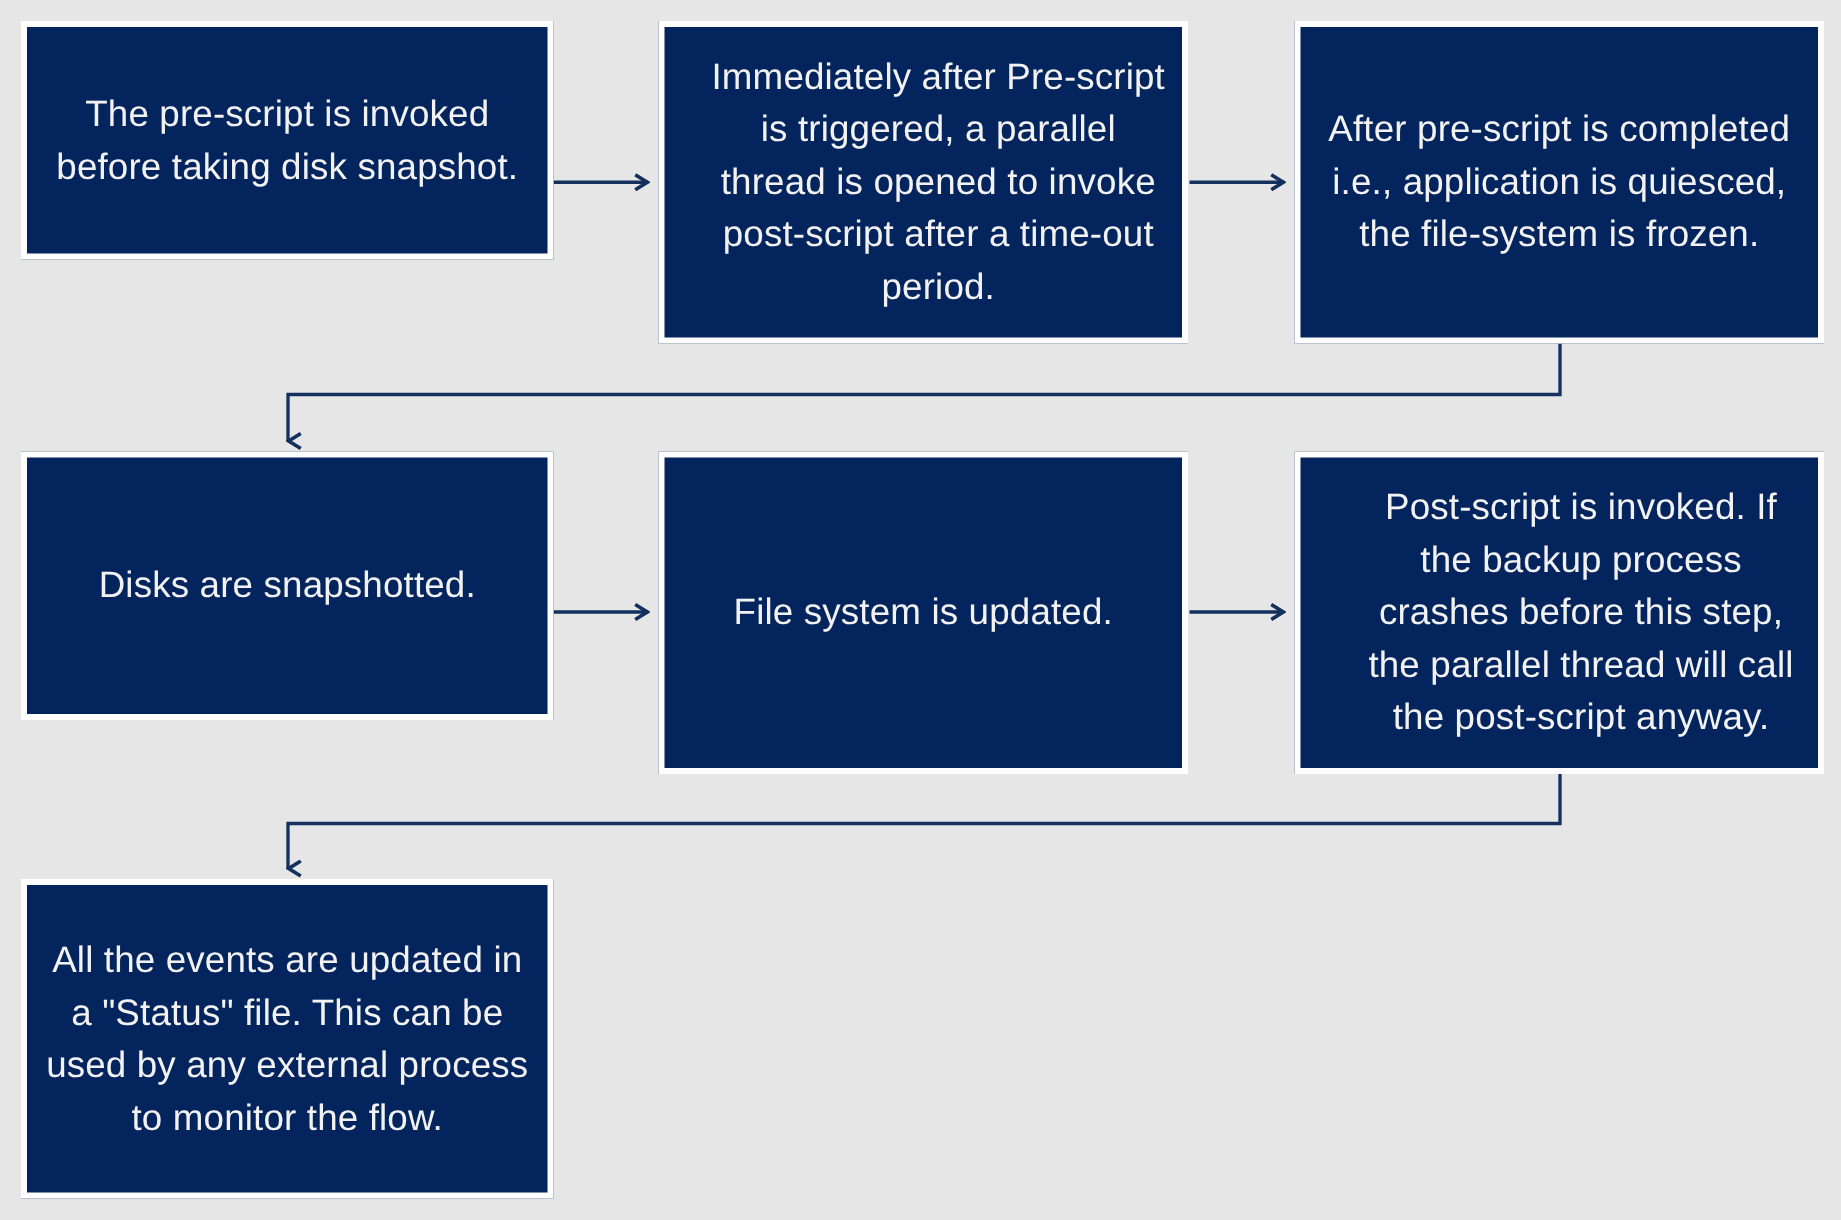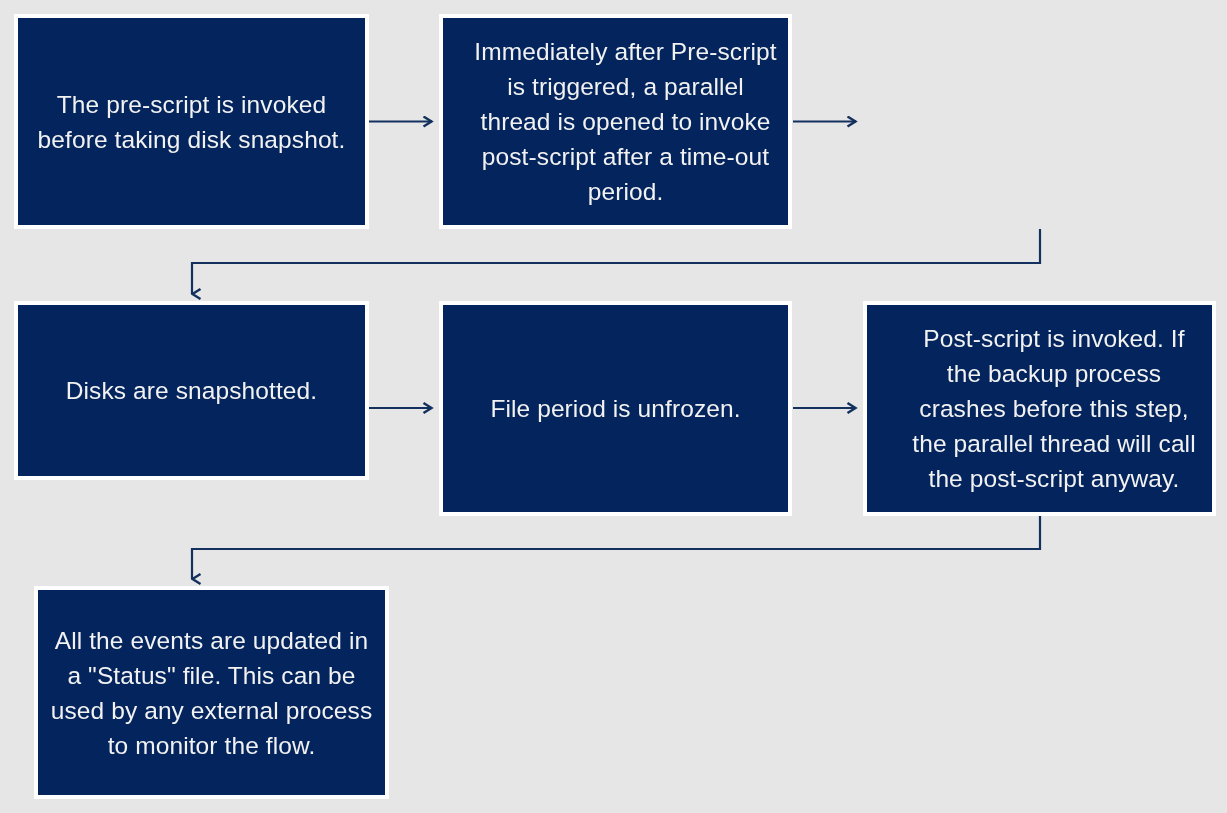--- a/index.html
+++ b/index.html
@@ -51,31 +51,31 @@
     font-family: "Liberation Sans", sans-serif;
     font-size: 24.5px;
     line-height: 35px;
     font-weight: 400;
     letter-spacing: 0.1px;
     padding: 0 10px;
     white-space: pre-line;
   }
 
   
-  #node-1 { left: 14px;  top: 14px;  width: 355px; height: 215px; }
+  #node-1 { left: 14px;  top: 14px;  width: 355px; height: 159px; }
   #node-2 { left: 439px; top: 14px;  width: 353px; height: 215px; padding-left: 20px; }
   #node-3 { left: 863px; top: 14px;  width: 353px; height: 215px; }
 
   
   #node-4 { left: 14px;  top: 301px; width: 355px; height: 179px; }
   #node-5 { left: 439px; top: 301px; width: 353px; height: 215px; }
   #node-6 { left: 863px; top: 301px; width: 353px; height: 215px; padding-left: 29px; }
 
   
-  #node-7 { left: 14px;  top: 586px; width: 355px; height: 213px; margin-left: 20px; }
+  #node-7 { left: 14px;  top: 586px; width: 355px; height: 213px; }
 </style>
 </head>
 <body>
 
 <div id="diagram-canvas">
 
   <svg class="connectors" viewBox="0 0 1227 813" width="1227" height="813" aria-hidden="true">
     <defs>
       <marker id="arrow-right" markerWidth="12" markerHeight="12" refX="10.5" refY="6" orient="auto" markerUnits="userSpaceOnUse">
         <polyline points="2,1 10,6 2,11" fill="none" stroke="#13305e" stroke-width="2.4" stroke-linecap="butt" stroke-linejoin="miter"></polyline>
@@ -111,27 +111,30 @@
   </svg>
 
   <div class="node" id="node-1">
     <span class="node-text">The pre-script is invoked before taking disk snapshot.</span>
   </div>
 
   <div class="node" id="node-2">
     <span class="node-text">Immediately after Pre-script is triggered, a parallel thread is opened to invoke post-script after a time-out period.</span>
   </div>
 
+  <div class="node" id="node-3">
+    <span class="node-text">After pre-script is completed i.e., application is quiesced, the file-system is frozen.</span>
+  </div>
 
   <div class="node" id="node-4">
     <span class="node-text">Disks are snapshotted.</span>
   </div>
 
   <div class="node" id="node-5">
-    <span class="node-text">File period is unfrozen.</span>
+    <span class="node-text">File system is updated.</span>
   </div>
 
   <div class="node" id="node-6">
     <span class="node-text">Post-script is invoked. If the backup process crashes before this step, the parallel thread will call the post-script anyway.</span>
   </div>
 
   <div class="node" id="node-7">
     <span class="node-text">All the events are updated in a "Status" file. This can be used by any external process to monitor the flow.</span>
   </div>
 

